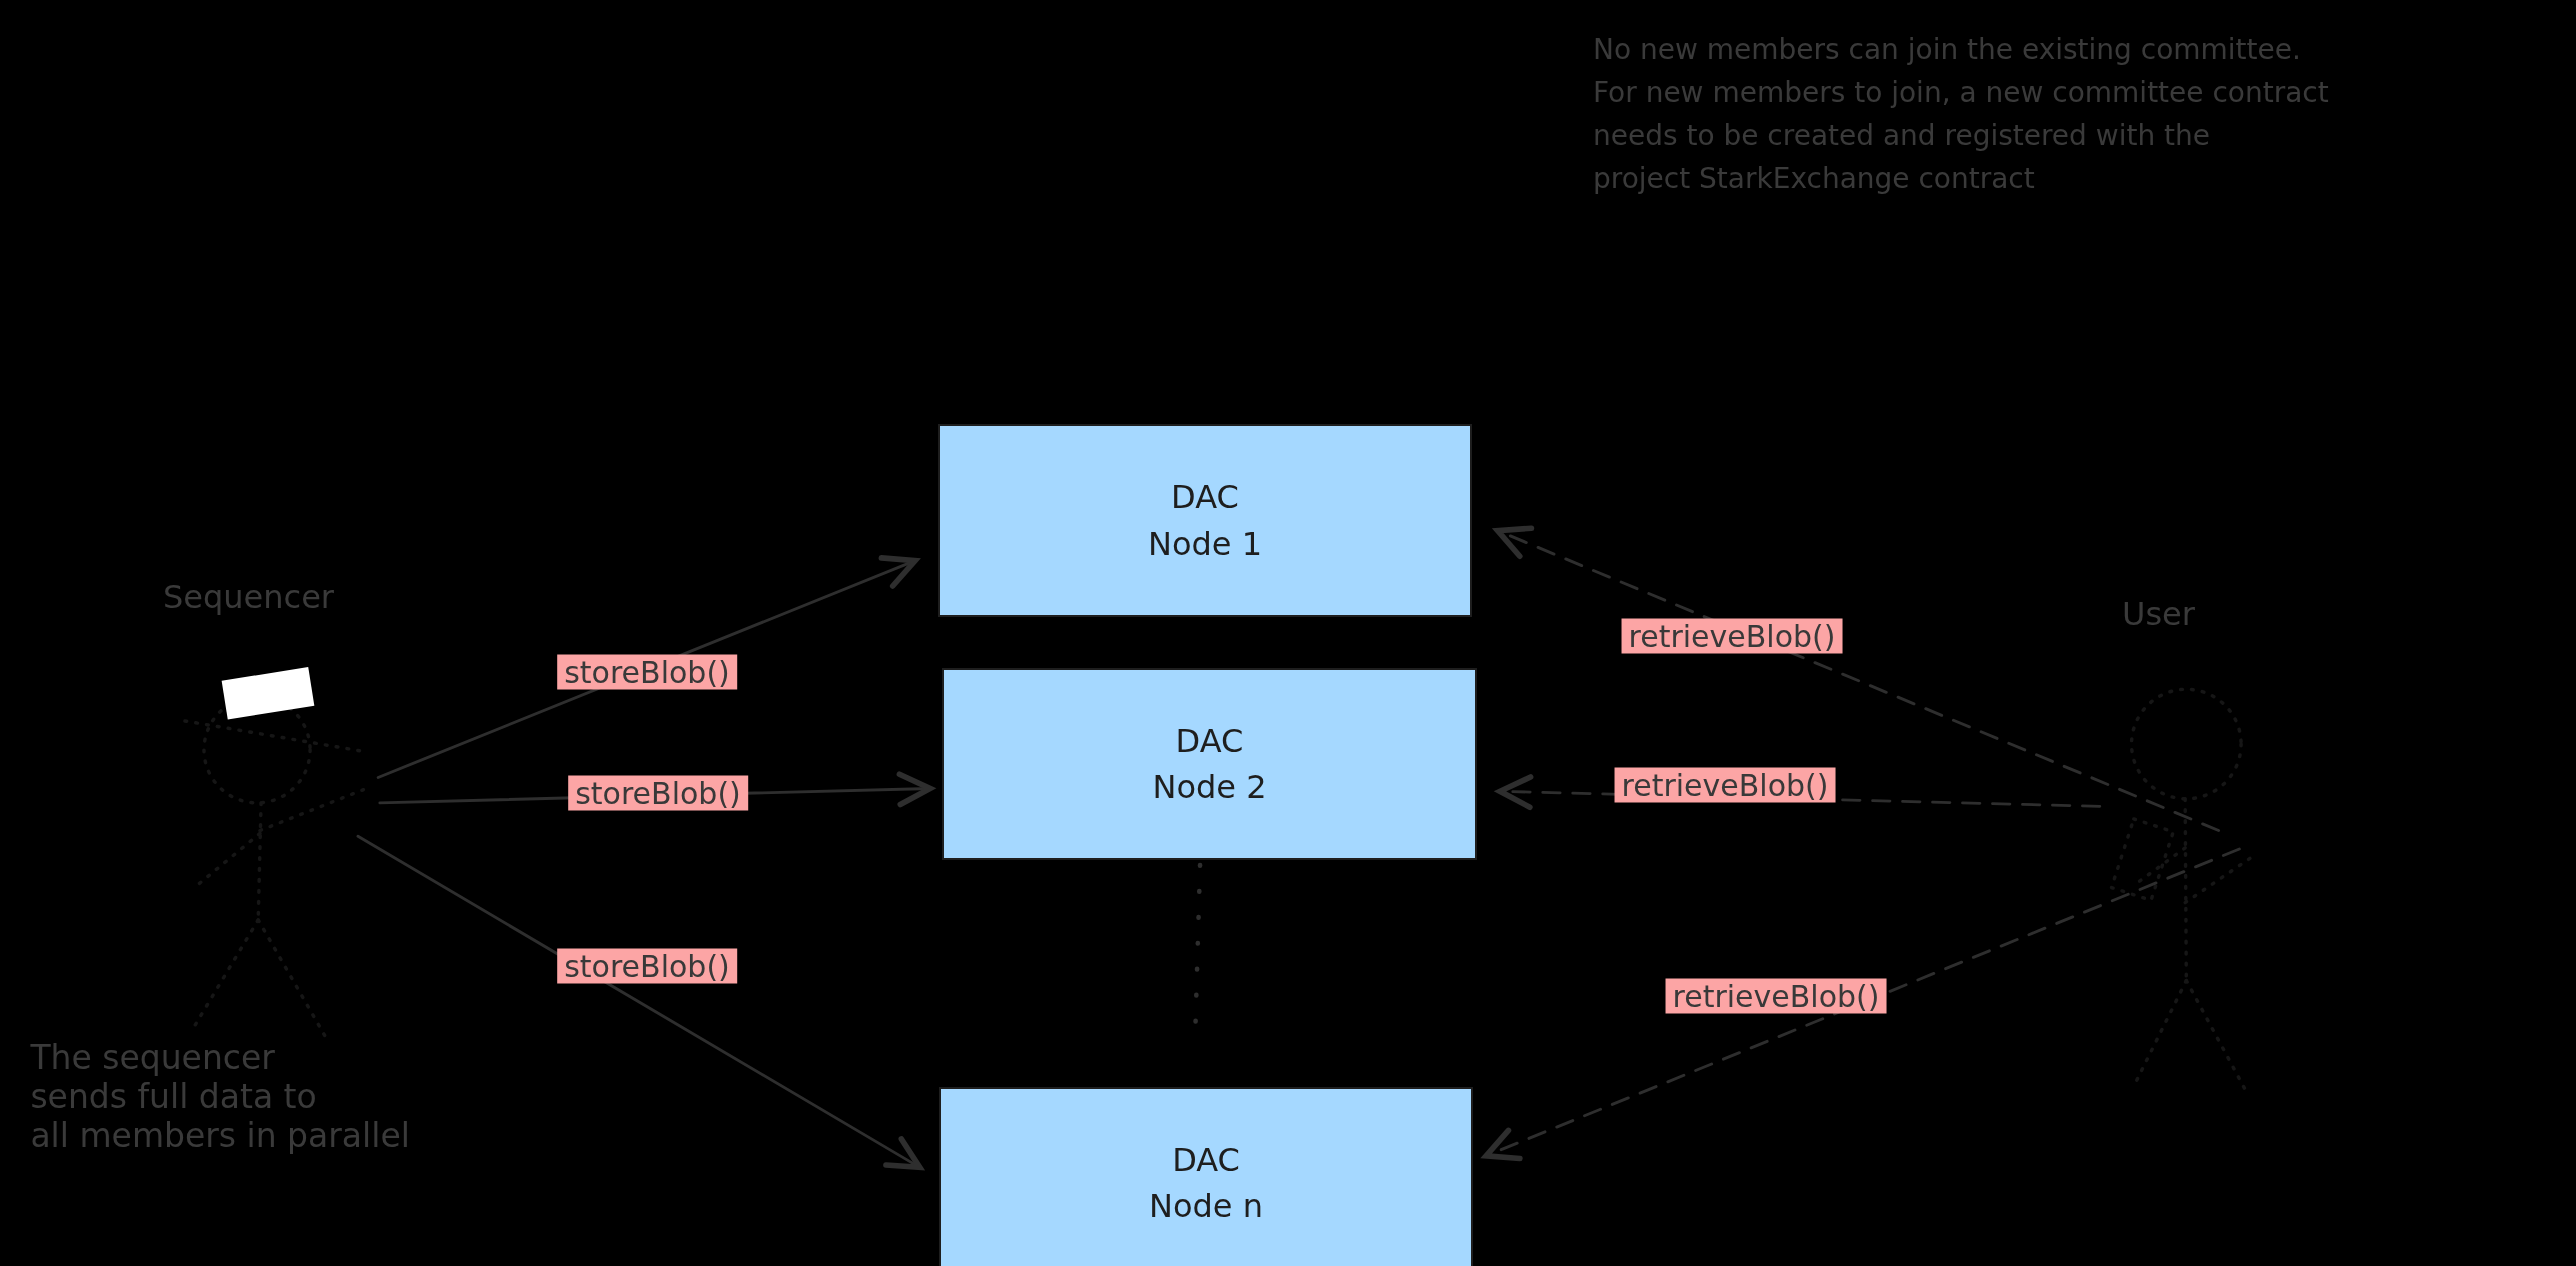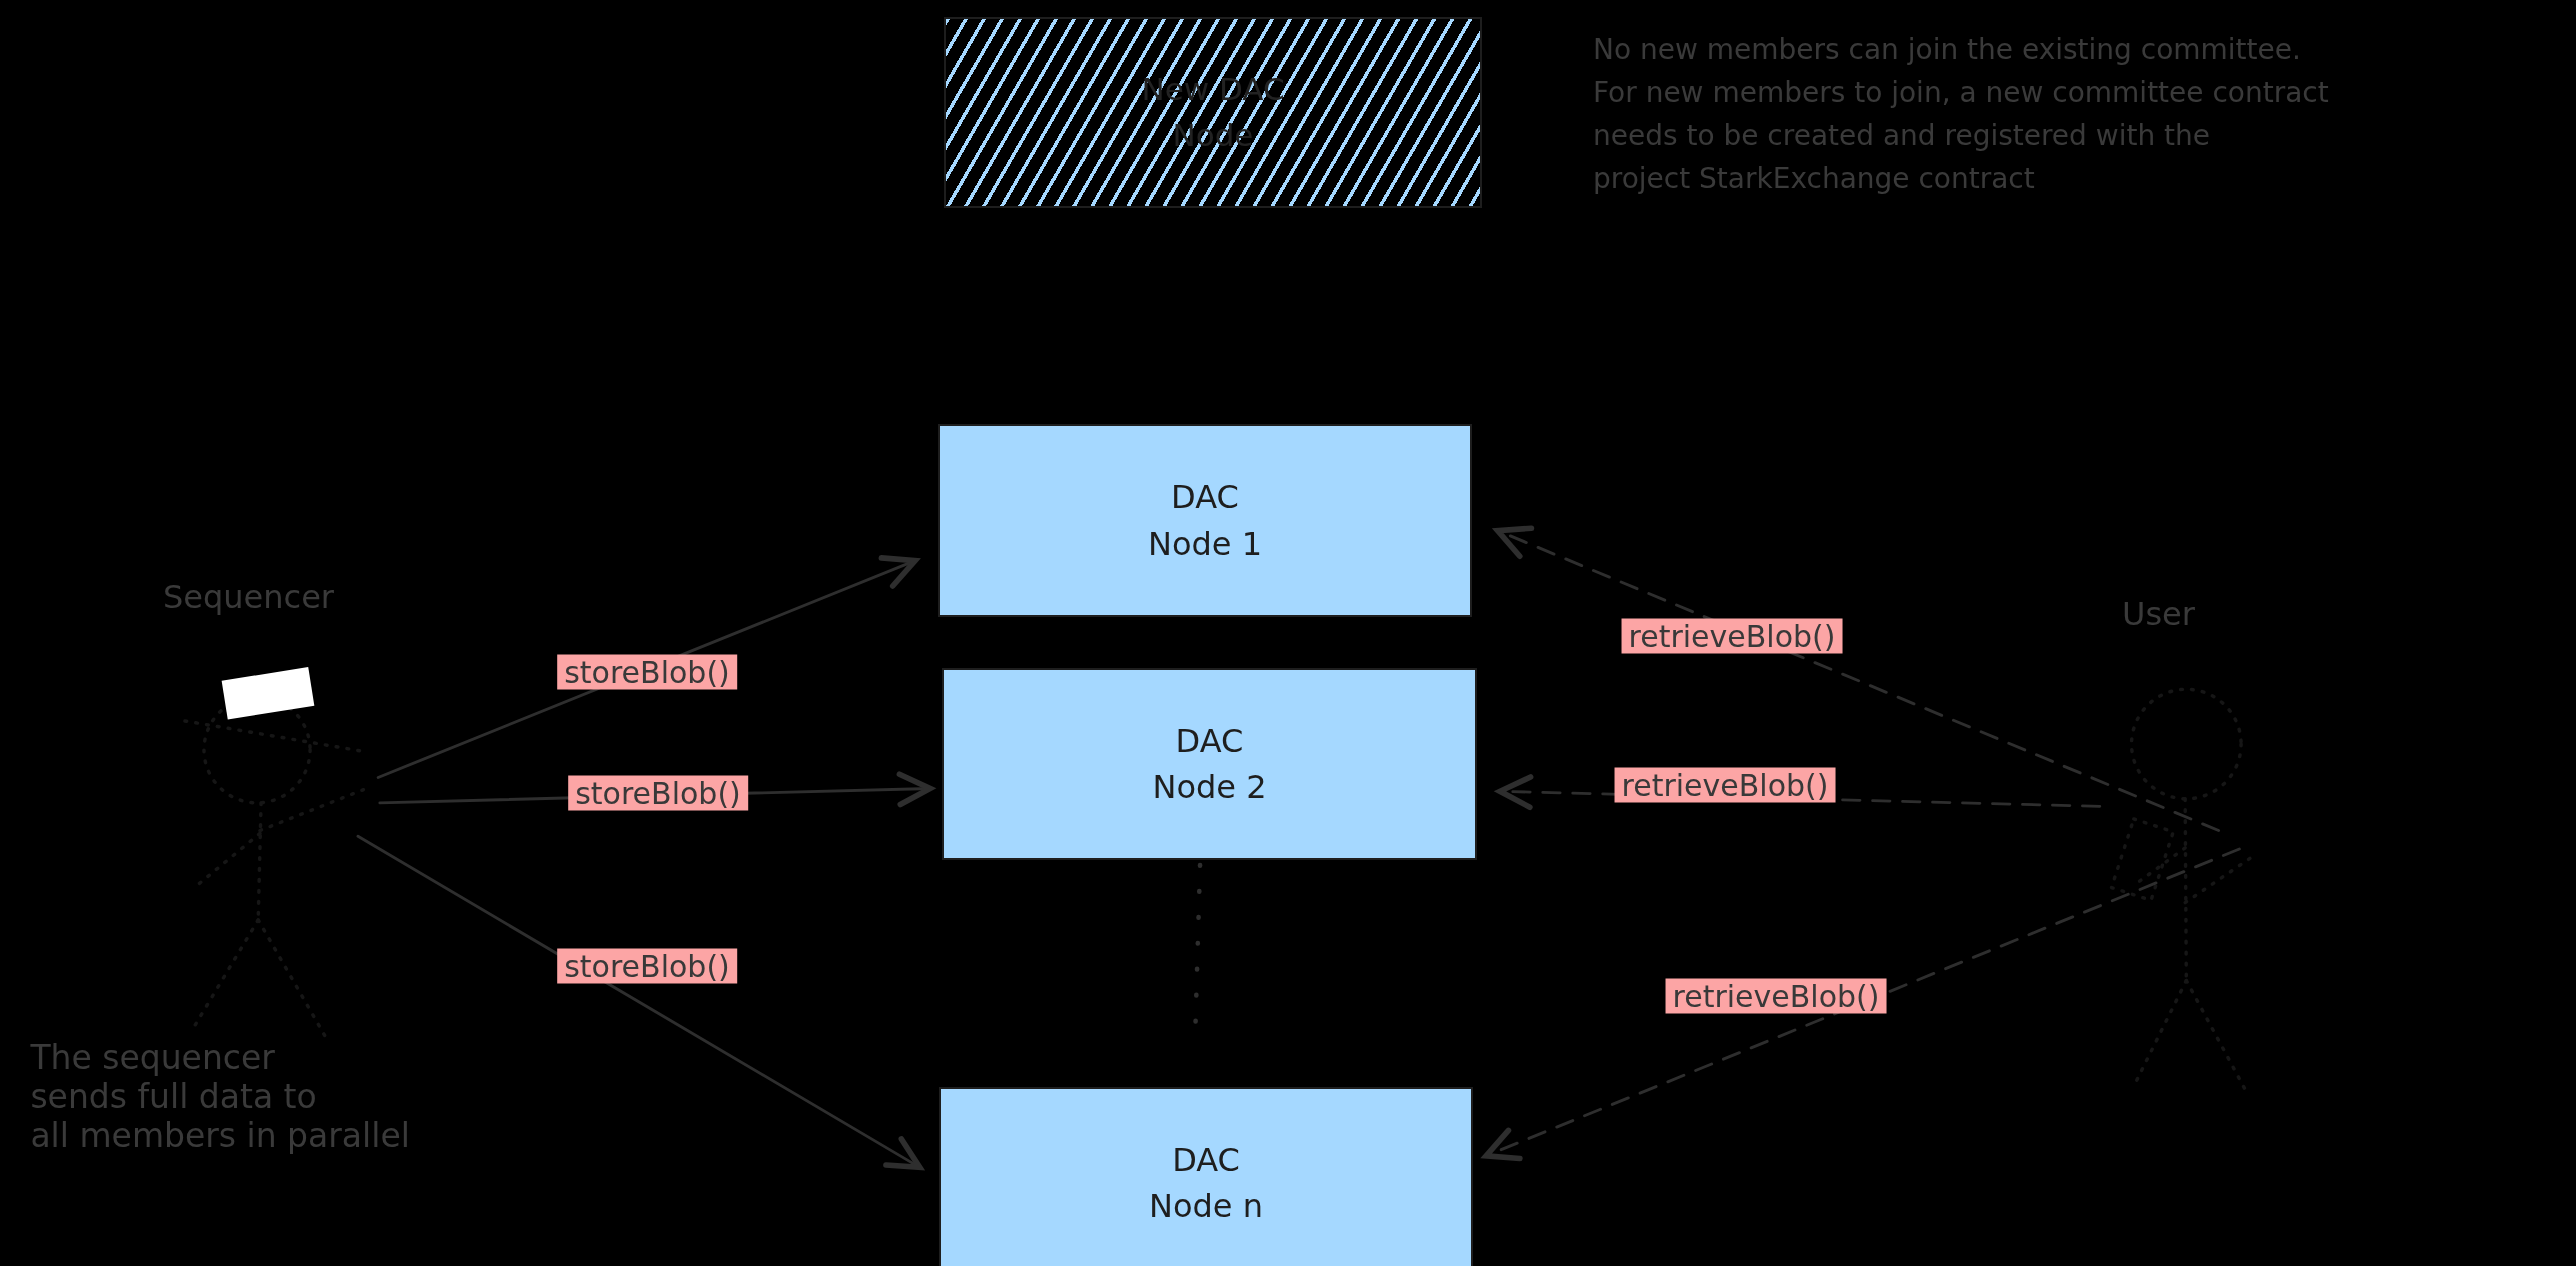--- a/index.html
+++ b/index.html
@@ -90,24 +90,20 @@
 
     <g stroke="#2e2e2e" stroke-width="5" fill="none" stroke-linecap="round" stroke-dasharray="30 22">
       <path d="M 3846 1440 L 2596 920" marker-end="url(#ah)"></path>
       <path d="M 3640 1398 L 2600 1372" marker-end="url(#ah)"></path>
       <path d="M 3882 1472 L 2576 2004" marker-end="url(#ah)"></path>
     </g>
 
     <line x1="2080" y1="1500" x2="2072" y2="1780" stroke="#2e2e2e" stroke-width="8" stroke-linecap="round" stroke-dasharray="1 44"></line>
   </svg>
 
-  <div class="box hatch-box" style="left:944px; top:16.7px; width:538px; height:191px;">
-    <span>New DAC
-Node</span>
-  </div>
 
   <div class="box node-box" style="left:938px; top:394px; width:534px; height:193px;">
     <span>DAC
 Node 1</span>
   </div>
 
   <div class="box node-box" style="left:942px; top:638px; width:535px; height:192px;">
     <span>DAC
 Node 2</span>
   </div>

